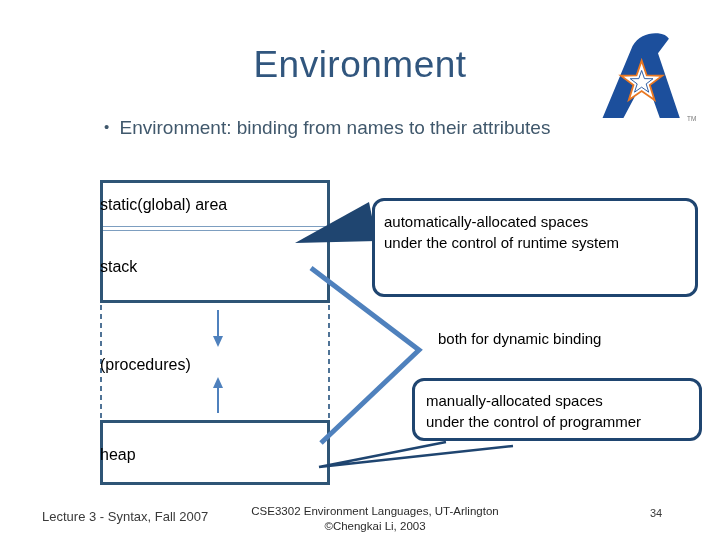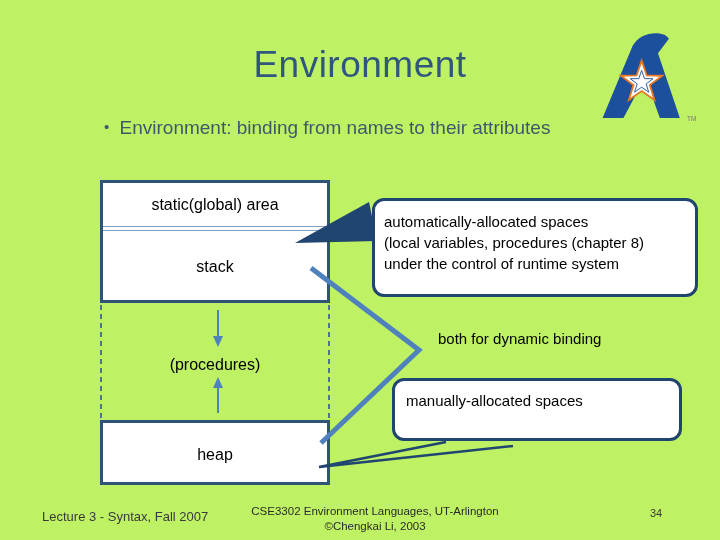--- a/index.html
+++ b/index.html
@@ -1,17 +1,17 @@
 <!DOCTYPE html>
 <html><head>
 <meta charset="utf-8">
 <style>
   html,body{margin:0;padding:0;background:#888;}
   .slide{
-    position:relative; width:720px; height:540px; background:#bef264;
+    position:relative; width:720px; height:540px; background:#ffffff;
     font-family:"Liberation Sans", sans-serif; overflow:hidden; margin:0 auto;
   }
   .abs{position:absolute;}
   .title{
     left:0; top:44px; width:720px; text-align:center;
     font-size:37px; color:#31567E; letter-spacing:0.5px;
   }
   .bullet-line{
     left:42px; top:117px; width:560px; font-size:19px; color:#40586C;text-align:center;
   }
@@ -21,28 +21,28 @@
   .mem-box{
     left:100px; top:180px; width:230px; height:123px;
     border:3px solid #2F5576; box-sizing:border-box; background:#fff;
   }
   .heap-box{
     left:100px; top:420px; width:230px; height:65px;
     border:3px solid #2F5576; box-sizing:border-box; background:#fff;
   }
   .dbl-line{left:103px; width:224px; height:0; border-top:1px solid #7D9EC0;}
   .box-label{
-    left:100px; width:230px; text-align:center; font-size:16px; color:#000;
+    left:100px; width:230px; text-align:left; font-size:16px; color:#000;
   }
   .callout{
     border:3px solid #1F4570; border-radius:12px; background:#fff;
     box-sizing:border-box; font-size:15px; color:#000; white-space:nowrap;
   }
   .callout-auto{left:372px; top:198px; width:326px; height:99px; padding:10px 6px 0 9px; line-height:21px;}
-  .callout-manual{left:392px; top:378px; width:290px; height:63px; padding:9px 6px 0 11px; line-height:21px;}
+  .callout-manual{left:412px; top:378px; width:290px; height:63px; padding:9px 6px 0 11px; line-height:21px;}
   .callout .c-line{display:block;}
   .dyn-label{left:438px; top:330px; font-size:15px; color:#000;}
   .footer-left{left:42px; top:509px; font-size:13px; color:#3A3A3A;}
   .footer-center{left:155px; top:504px; width:440px; text-align:center; font-size:11.5px; line-height:15px; color:#2B2B2B;}
   .footer-center span{display:block;}
   .page-number{left:650px; top:507px; font-size:11px; color:#3A3A3A;}
 </style>
 </head>
 <body>
 
@@ -84,28 +84,28 @@
     <path d="M319,467 L446,442 M319,467 L513,446" fill="none" stroke="#1F4570" stroke-width="2.5"></path>
   </svg>
 
   <div class="abs box-label" style="top:196px;">static(global) area</div>
   <div class="abs box-label" style="top:258px;">stack</div>
   <div class="abs box-label" style="top:356px;">(procedures)</div>
   <div class="abs box-label" style="top:446px;">heap</div>
 
   <div class="abs callout callout-auto">
     <span class="c-line">automatically-allocated spaces</span>
-    <span class="c-line">(local variables, procedures (chapter 8)</span>
     <span class="c-line">under the control of runtime system</span>
   </div>
 
   <div class="abs dyn-label">both for dynamic binding</div>
 
   <div class="abs callout callout-manual">
     <span class="c-line">manually-allocated spaces</span>
+    <span class="c-line">under the control of programmer</span>
   </div>
 
   <div class="abs footer-left">Lecture 3 - Syntax, Fall 2007</div>
   <div class="abs footer-center">
     <span>CSE3302 Environment Languages, UT-Arlington</span>
     <span>©Chengkai Li, 2003</span>
   </div>
   <div class="abs page-number">34</div>
 
 </div>

